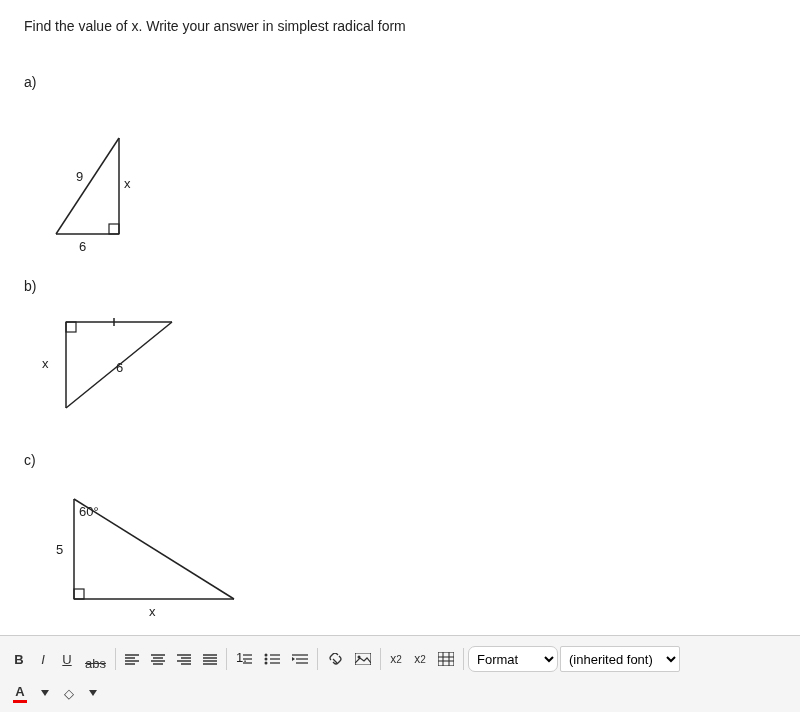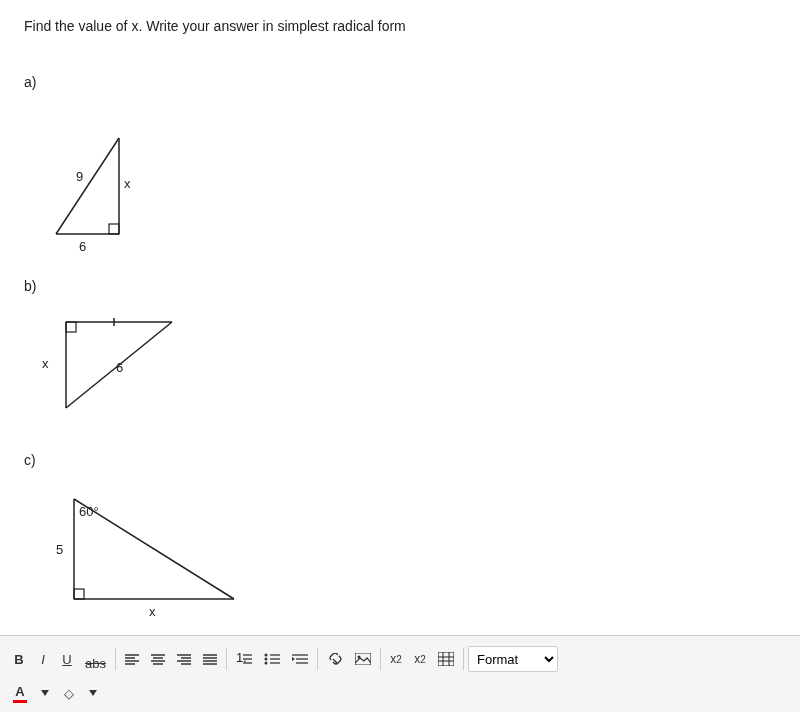--- a/index.html
+++ b/index.html
@@ -100,20 +100,21 @@
       background: #fff;
       padding: 2px 4px;
       font-size: 13px;
       height: 26px;
       cursor: pointer;
       border-radius: 2px;
     }
 
     .tb-select-format {
       min-width: 90px;
+      border-radius: 7px;
     }
 
     .tb-select-font {
       min-width: 120px;
     }
 
     .color-btn {
       display: flex;
       flex-direction: column;
       align-items: center;
@@ -292,20 +293,23 @@
         <line x1="11" y1="0" x2="11" y2="14" stroke="#333" stroke-width="1.1"></line>
       </svg>
     </button>
 
     <div class="tb-separator"></div>
 
     <select class="tb-select tb-select-format">
       <option>Format</option>
     </select>
 
+    <select class="tb-select tb-select-font">
+      <option>(inherited font)</option>
+    </select>
   </div>
 
   <div class="toolbar-row">
     <button class="tb-btn color-btn">
       <span style="font-size:13px;font-weight:bold;">A</span>
       <span class="color-bar"></span>
     </button>
     <button class="tb-btn">
       <svg width="8" height="6" viewBox="0 0 8 6">
           <polygon points="0,0 8,0 4,6" fill="#333"></polygon>

